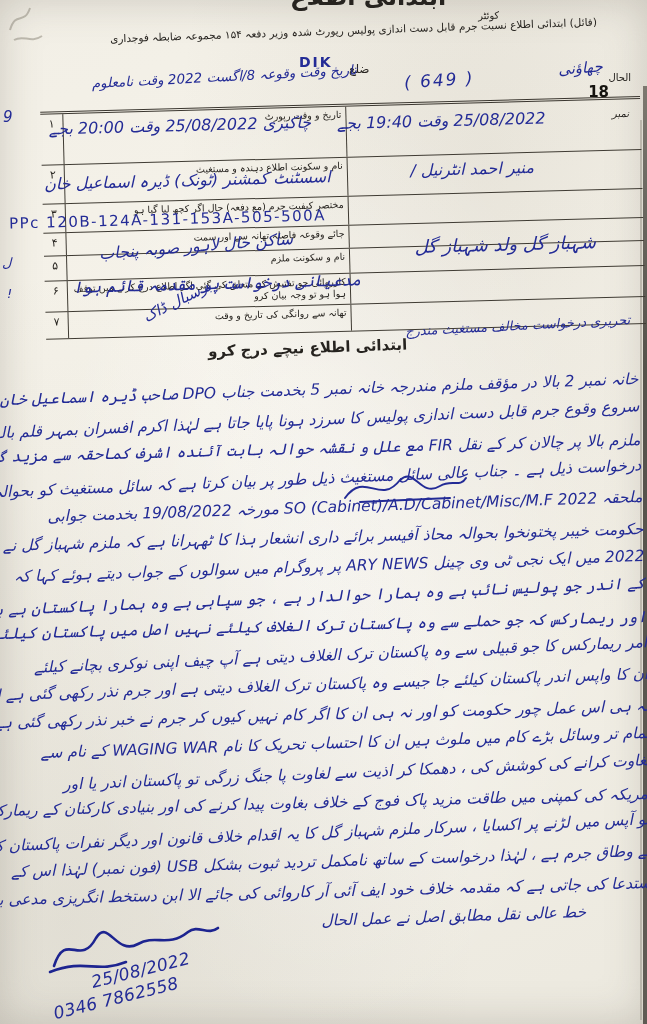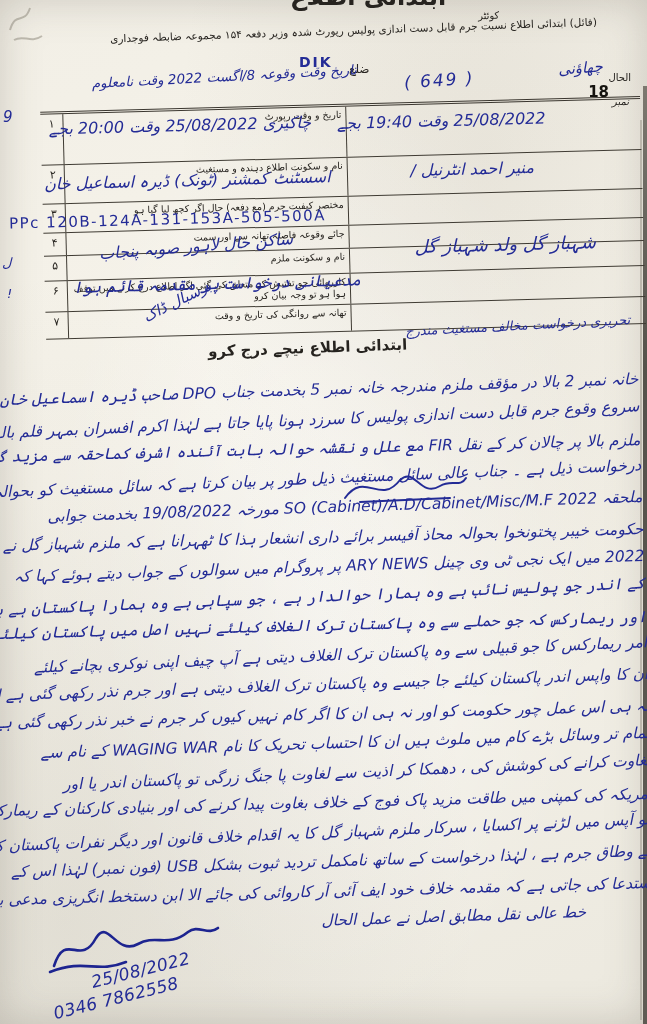--- a/index.html
+++ b/index.html
@@ -20,21 +20,21 @@
   .ltr{direction:ltr;}
 
   
   .top-clip{top:-17px;left:290px;font-weight:bold;font-size:24px;}
   .counter{top:10px;right:148px;font-size:10px;transform:rotate(-2deg);}
   .form-title{top:24px;left:66px;width:575px;font-size:10.5px;text-align:center;transform:rotate(-2deg);}
   .district-label{top:62px;left:349px;font-size:12px;}
   .district-value{top:54px;left:299px;font-size:14px;font-weight:bold;font-style:normal;letter-spacing:2px;}
   .station-label{top:72px;right:16px;font-size:10px;}
   .station-value{top:59px;right:44px;font-size:15px;transform:rotate(-4deg);}
-  .number-label{top:96px;right:18px;font-size:10px;font-style:italic;}
+  .number-label{top:108px;right:18px;font-size:10px;font-style:italic;}
   .number-value{top:83px;right:38px;font-size:15px;font-weight:bold;color:#15130f;}
   .fir-number{top:70px;left:404px;font-size:17px;transform:rotate(-4deg);letter-spacing:2px;}
   .occurrence{top:70px;left:22px;width:335px;font-size:13.5px;transform:rotate(-3deg);white-space:nowrap;}
 
   
   .tbl{top:96px;left:40px;width:600px;height:220px;transform:rotate(-1.5deg);transform-origin:top right;
        border-top:3px double #3a362f;}
   .trow{display:flex;flex-direction:row;border-bottom:1px solid #3f3b33;}
   .c-left{width:295px;border-left:1px solid #3f3b33;}
   .c-label{width:277px;font-size:9.5px;text-align:right;padding:2px 4px 0 2px;line-height:1.25;border-left:1px solid #3f3b33;}

